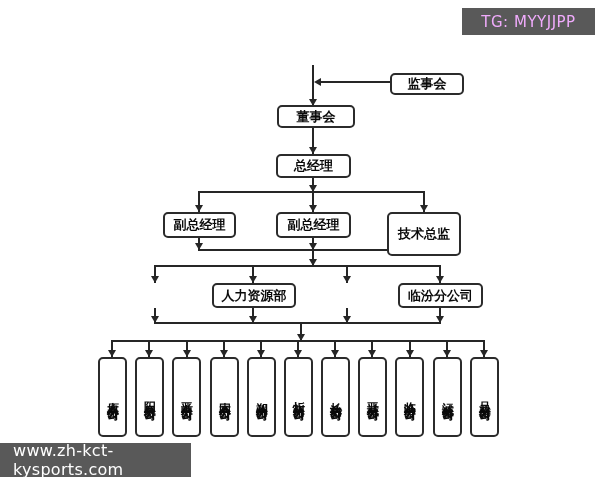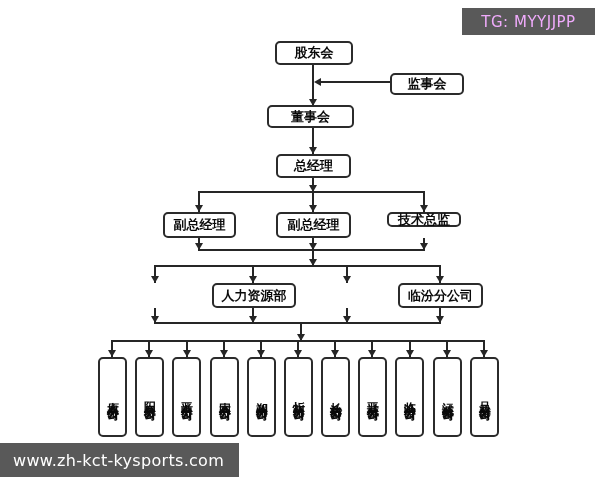--- a/index.html
+++ b/index.html
@@ -1,21 +1,21 @@
 <!DOCTYPE html>
 <html><head>
 <meta charset="utf-8">
 <style>
   html,body{margin:0;padding:0;background:#fff;}
   .screen{position:relative;width:600px;height:480px;background:#ffffff;overflow:hidden;
           font-family:"DejaVu Sans","Liberation Sans",sans-serif;}
   .badge{position:absolute;left:462px;top:8px;width:133px;height:27px;background:#595959;
          color:#f0abfc;font-size:15px;display:flex;align-items:center;justify-content:center;
          letter-spacing:.5px;}
-  .footer{position:absolute;left:0;top:443px;width:239px;height:34px;background:#595959;
+  .footer{position:absolute;left:0;top:443px;width:191px;height:34px;background:#595959;
           color:#ffffff;font-size:16px;display:flex;align-items:center;padding-left:13px;
           box-sizing:border-box;letter-spacing:.3px;}
   .node{position:absolute;background:#ffffff;border:2px solid #2b2b2b;border-radius:5px;
         display:flex;align-items:center;justify-content:center;font-size:13px;font-weight:bold;
         color:#0a0a0a;box-sizing:border-box;white-space:nowrap;}
   .vnode{writing-mode:vertical-rl;text-orientation:upright;font-size:12px;letter-spacing:2px;
          padding:3px 0;white-space:normal;}
   .vl{position:absolute;width:2px;background:#262626;}
   .hl{position:absolute;height:2px;background:#262626;}
   .ad{position:absolute;width:0;height:0;border-left:4px solid transparent;
@@ -94,28 +94,27 @@
   <div class="ad" style="left:183px;top:350px"></div>
   <div class="ad" style="left:220px;top:350px"></div>
   <div class="ad" style="left:257px;top:350px"></div>
   <div class="ad" style="left:294px;top:350px"></div>
   <div class="ad" style="left:331px;top:350px"></div>
   <div class="ad" style="left:368px;top:350px"></div>
   <div class="ad" style="left:406px;top:350px"></div>
   <div class="ad" style="left:443px;top:350px"></div>
   <div class="ad" style="left:480px;top:350px"></div>
 
-  <div class="node" style="left:275px;top:41px;width:78px;height:24px">股东会</div>
   <div class="node" style="left:390px;top:73px;width:74px;height:22px">监事会</div>
-  <div class="node" style="left:267px;top:105px;width:87px;height:23px">董事会</div>
+  <div class="node" style="left:277px;top:105px;width:78px;height:23px">董事会</div>
   <div class="node" style="left:276px;top:154px;width:75px;height:24px">总经理</div>
 
   <div class="node" style="left:163px;top:212px;width:73px;height:26px">副总经理</div>
   <div class="node" style="left:276px;top:212px;width:75px;height:26px">副总经理</div>
-  <div class="node" style="left:387px;top:212px;width:74px;height:15px">技术总监</div>
+  <div class="node" style="left:387px;top:212px;width:74px;height:44px">技术总监</div>
 
   <div class="node" style="left:212px;top:283px;width:84px;height:25px">人力资源部</div>
   <div class="node" style="left:398px;top:283px;width:85px;height:25px">临汾分公司</div>
 
   <div class="node vnode" style="left:98px;top:357px;width:29px;height:80px">太原分公司</div>
   <div class="node vnode" style="left:135px;top:357px;width:29px;height:80px">阳泉分公司</div>
   <div class="node vnode" style="left:172px;top:357px;width:29px;height:80px">晋中分公司</div>
   <div class="node vnode" style="left:210px;top:357px;width:29px;height:80px">大同分公司</div>
   <div class="node vnode" style="left:247px;top:357px;width:29px;height:80px">朔州分公司</div>
   <div class="node vnode" style="left:284px;top:357px;width:29px;height:80px">忻州分公司</div>

